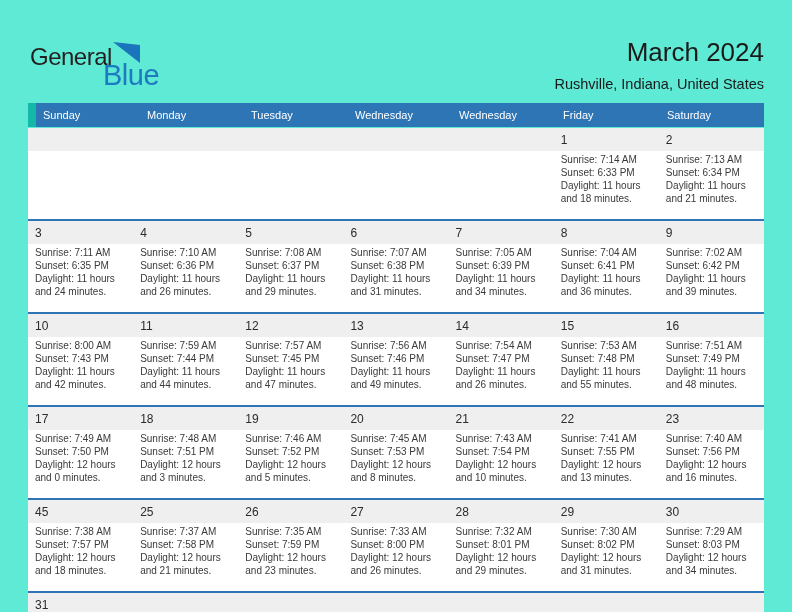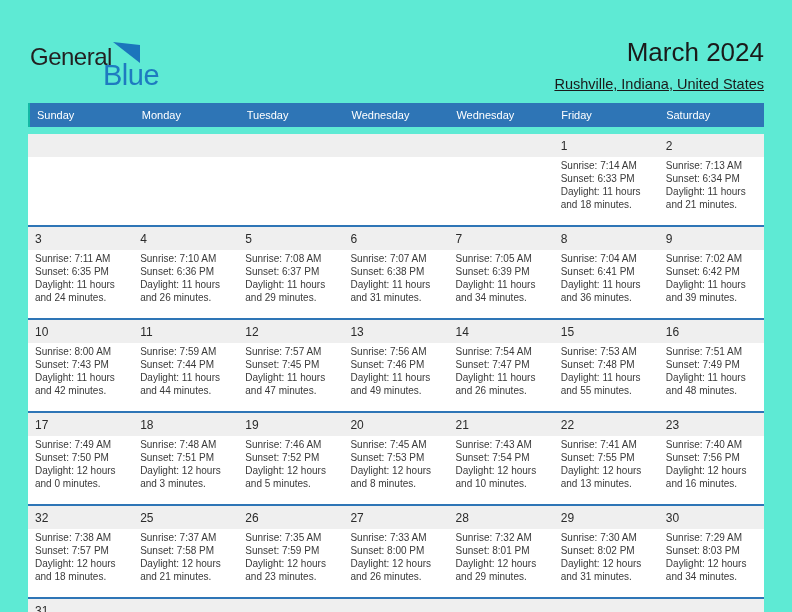--- a/index.html
+++ b/index.html
@@ -13,29 +13,29 @@
 
   
   .logo{position:absolute;left:30px;top:42px;width:130px;height:56px;}
   .logo-top{display:flex;align-items:flex-end;}
   .logo-general{font-size:24px;color:#231f20;letter-spacing:-0.5px;line-height:24px;}
   .logo-tri{margin-left:1px;margin-bottom:2px;}
   .logo-blue{font-size:29px;color:#1e7ac0;letter-spacing:-0.5px;line-height:20px;margin-left:73px;margin-top:-4px;}
 
   
   .title{position:absolute;top:38px;right:28px;font-size:26px;color:#1a1a1a;text-align:right;line-height:28px;}
-  .subtitle{position:absolute;top:76px;right:28px;font-size:14.5px;color:#1a1a1a;text-align:left;text-decoration:underline;}
+  .subtitle{position:absolute;top:76px;right:28px;font-size:14.5px;color:#1a1a1a;text-align:left;}
 
   
   .calendar{position:absolute;left:28px;top:103px;width:736px;}
   .header-row{
     display:grid;grid-template-columns:repeat(7,1fr);
     background:#2e75b6;height:24px;align-items:center;
-    border-left:2px solid #14b8a6;
-    box-sizing:border-box;margin-bottom:7px;
+    border-left:8px solid #14b8a6;
+    box-sizing:border-box;margin-bottom:1px;
   }
   .header-cell{color:#ffffff;font-size:11px;padding-left:7px;white-space:nowrap;overflow:hidden;}
   .week-row{background:#ffffff;}
   .week-row + .week-row{border-top:2px solid #2e75b6;}
   .day-band{
     display:grid;grid-template-columns:repeat(7,1fr);
     background:#efefef;height:23px;align-items:center;
   }
   .day-num{font-size:12px;color:#2b2b2b;padding-left:7px;}
   .info-band{display:grid;grid-template-columns:repeat(7,1fr);padding:2px 0 14px;}
@@ -262,21 +262,21 @@
           <div class="cell-info">
             <div class="info-line">Sunrise: 7:40 AM</div>
             <div class="info-line">Sunset: 7:56 PM</div>
             <div class="info-line">Daylight: 12 hours</div>
             <div class="info-line">and 16 minutes.</div>
           </div>
         </div>
       </div>
       <div class="week-row">
         <div class="day-band">
-          <div class="day-num">32</div>
+          <div class="day-num">45</div>
           <div class="day-num">25</div>
           <div class="day-num">26</div>
           <div class="day-num">27</div>
           <div class="day-num">28</div>
           <div class="day-num">29</div>
           <div class="day-num">30</div>
         </div>
         <div class="info-band">
           <div class="cell-info">
             <div class="info-line">Sunrise: 7:38 AM</div>

